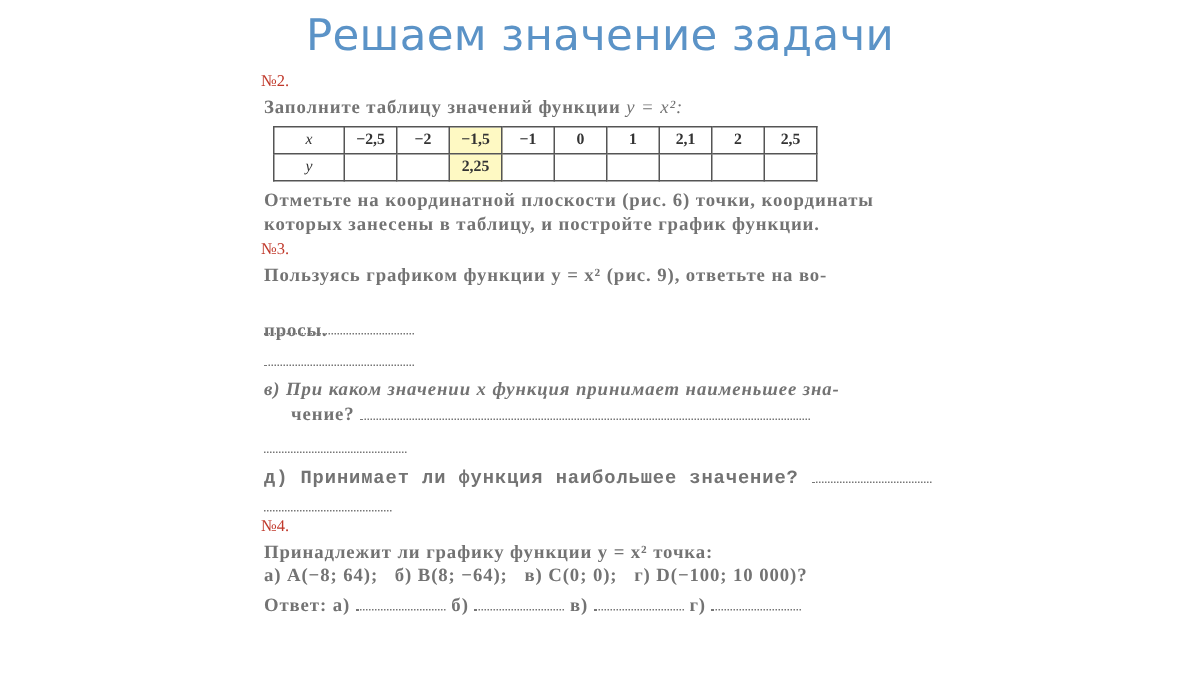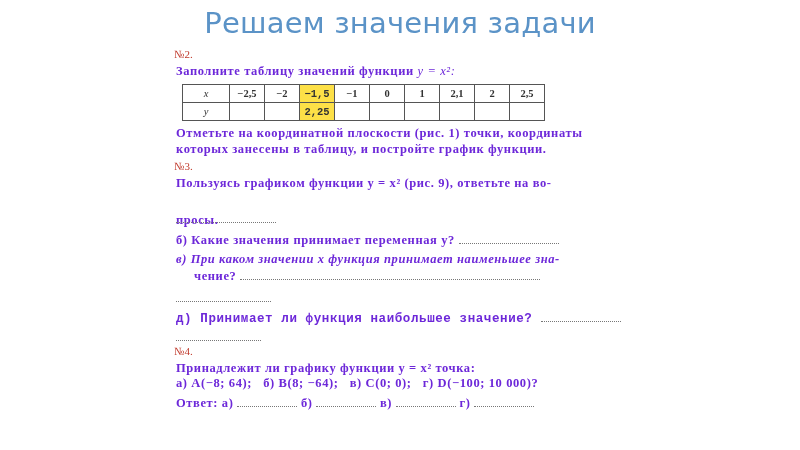--- a/index.html
+++ b/index.html
@@ -1,31 +1,31 @@
 <!DOCTYPE html>
 <html><head>
 <meta charset="utf-8">
 <style>
   html, body { margin: 0; padding: 0; }
   body { width: 800px; height: 450px; background: #ffffff; position: relative; overflow: hidden; font-family: "Liberation Serif", serif; color: #2a2a2a; }
   .title { position: absolute; left: 0; width: 800px; top: 6px; text-align: center; font-family: "DejaVu Sans", sans-serif; font-size: 29px; color: #5b93c7; letter-spacing: 0.2px; }
   .num { position: absolute; left: 174px; font-size: 11px; color: #c0392b; }
-  .text { position: absolute; left: 176px; font-size: 12.5px; font-weight: bold; color: #6d28d9; white-space: nowrap; letter-spacing: 0.6px; text-align: center; }
+  .text { position: absolute; left: 176px; font-size: 12.5px; font-weight: bold; color: #737373; white-space: nowrap; letter-spacing: 0.6px; text-align: center; }
   .text i { font-weight: normal; font-style: italic; }
   table.vals { position: absolute; left: 182px; top: 84px; border-collapse: collapse; font-size: 10.5px; }
   table.vals td { border: 1px solid #555; height: 17px; text-align: center; padding: 0; color: #333; font-weight: bold; }
   table.vals td.hdr { width: 46px; font-style: italic; font-weight: normal; }
   table.vals td.c { width: 34px; }
-  table.vals td.hl { background: #fde047; font-family: Liberation Mono, monospace; }
+  table.vals td.hl { background: #fef9c3; }
   .dots { display: inline-block; border-bottom: 1px dotted #777; height: 10px; vertical-align: baseline; }
 </style>
 </head>
 <body>
 
-<div class="title">Решаем значения задачи</div>
+<div class="title">Решаем значение задачи</div>
 
 <div class="num" style="top:48px;">№2.</div>
 <div class="text" style="top:64px;">
   <span>Заполните таблицу значений функции</span>
   <i>y = x²:</i>
 </div>
 
 <table class="vals">
   <tbody>
       <tr>
@@ -48,32 +48,31 @@
     <td class="c"></td>
     <td class="c"></td>
     <td class="c"></td>
     <td class="c"></td>
     <td class="c"></td>
     <td class="c"></td>
   </tr>
 </tbody>
   </table>
 
-<div class="text" style="top:126px;">Отметьте на координатной плоскости (рис. 1) точки, координаты</div>
+<div class="text" style="top:126px;">Отметьте на координатной плоскости (рис. 6) точки, координаты</div>
 <div class="text" style="top:142px;">которых занесены в таблицу, и постройте график функции.</div>
 
 <div class="num" style="top:160px;">№3.</div>
 <div class="text" style="top:176px;">Пользуясь графиком функции y = x² (рис. 9), ответьте на во-</div>
 <div class="text" style="top:191px;margin-top:22px;">просы.</div>
 
 <div class="text" style="top:212px;">
   <span class="dots" style="width:100px;"></span>
 </div>
 <div class="text" style="top:233px;">
-  <span>б) Какие значения принимает переменная y?</span>
   <span class="dots" style="width:100px;"></span>
 </div>
 <div class="text" style="top:252px;font-style:italic;">в) При каком значении x функция принимает наименьшее зна-</div>
 <div class="text" style="top:269px; left:194px;">
   <span>чение?</span>
   <span class="dots" style="width:300px;"></span>
 </div>
 <div class="text" style="top:291px;">
   <span class="dots" style="width:95px;"></span>
 </div>

